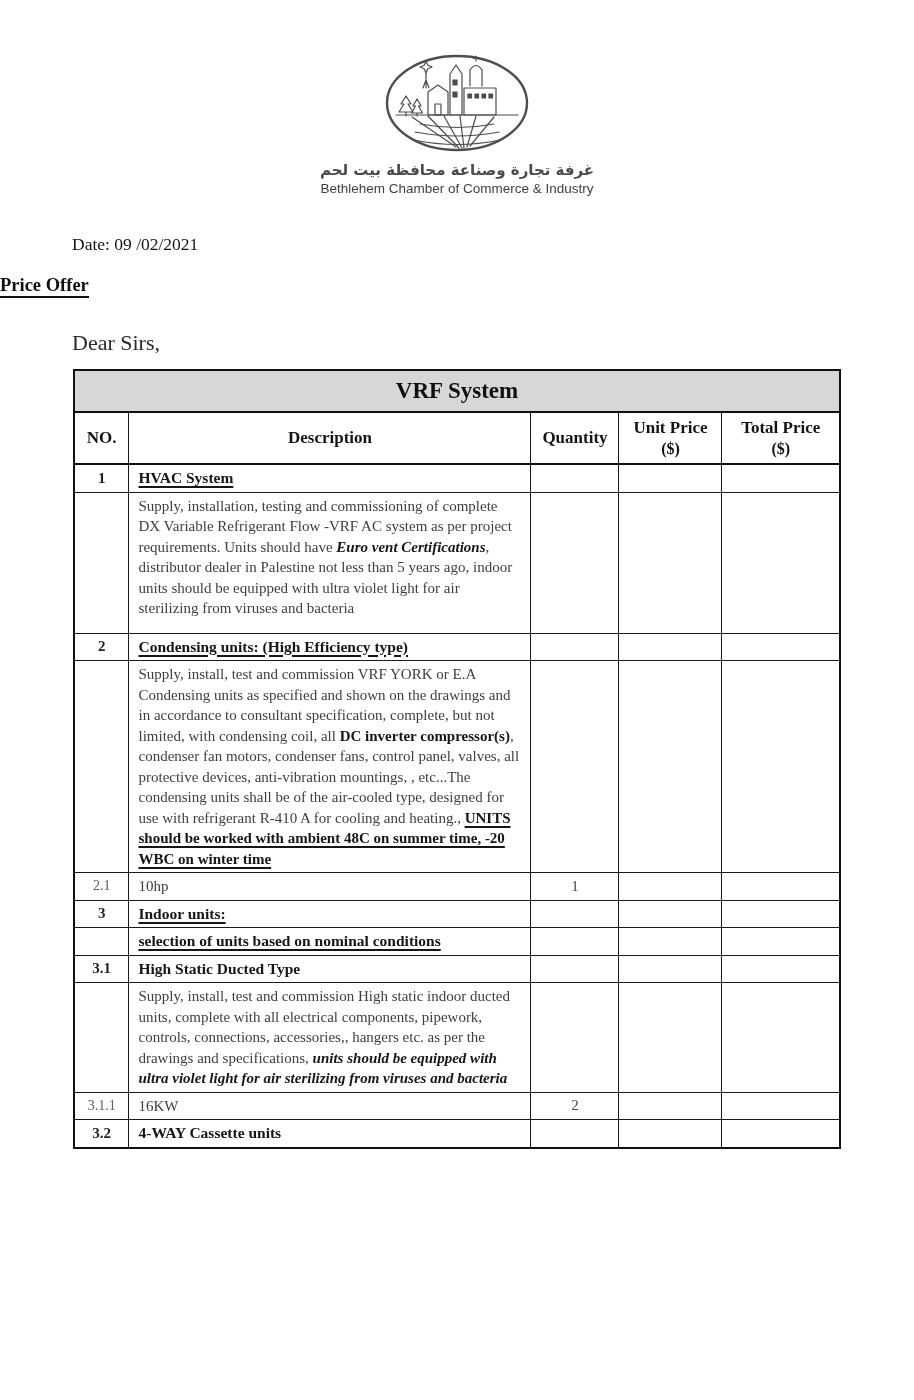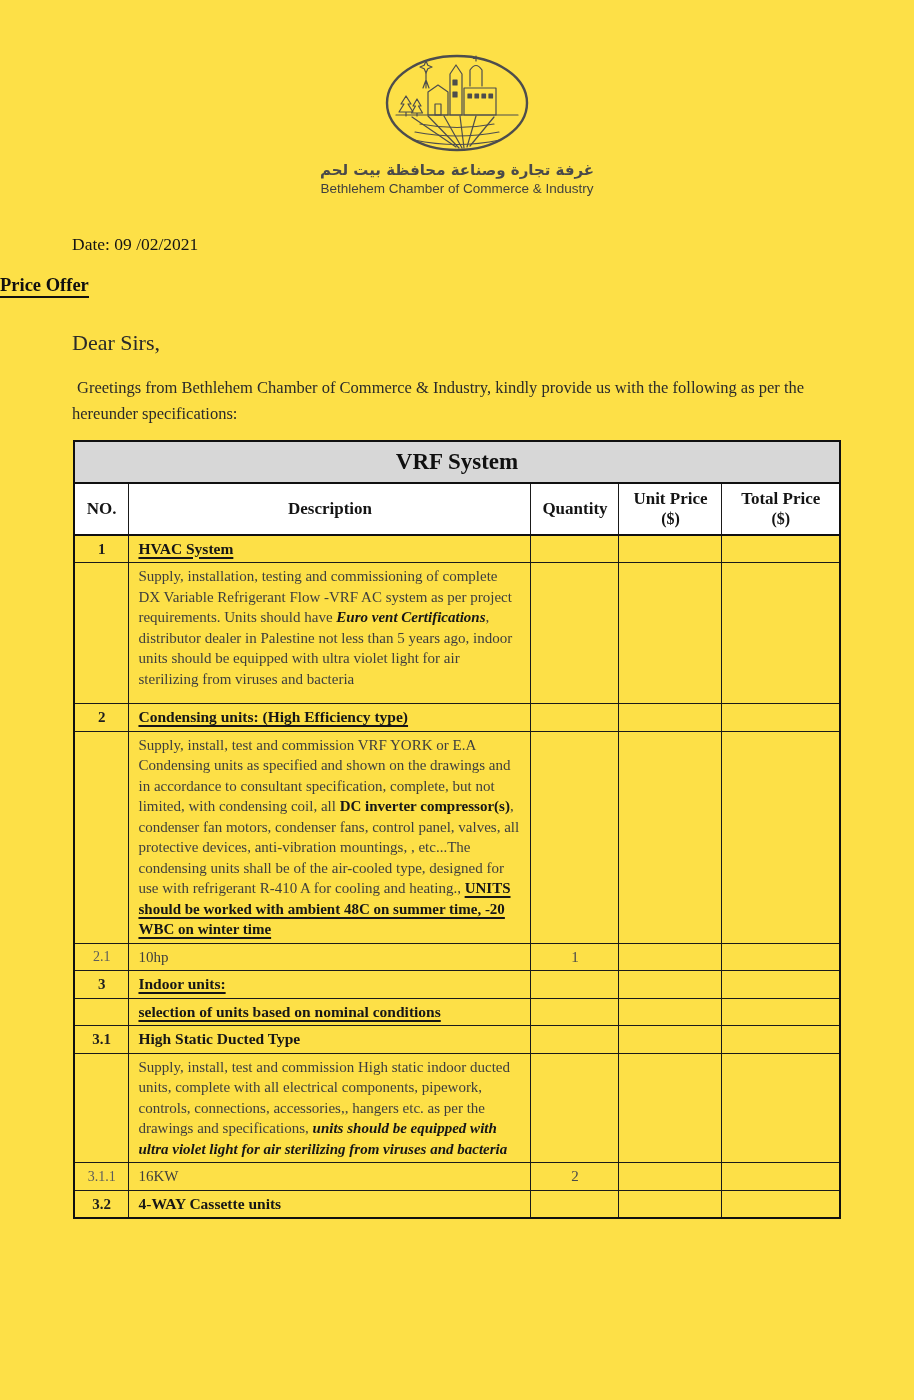--- a/index.html
+++ b/index.html
@@ -1,18 +1,18 @@
 <!DOCTYPE html>
 <html><head>
 <meta charset="utf-8">
 <style>
   * { margin: 0; padding: 0; box-sizing: border-box; }
   html, body { background: #888; }
   .page {
-    width: 914px; height: 1400px; margin: 0 auto; background: #fde047;
+    width: 914px; height: 1400px; margin: 0 auto; background: #ffffff;
     font-family: "Liberation Serif", serif; color: #1c1c1c;
     position: relative; overflow: hidden;
   }
   
   .logo-block { padding-top: 52px; text-align: center; }
   .logo-emblem { display: block; margin: 0 auto; }
   .logo-arabic {
     margin-top: 5px; font-family: "DejaVu Sans", sans-serif;
     font-size: 15px; font-weight: bold; color: #4a4a4a; letter-spacing: .5px;
   }
@@ -105,21 +105,20 @@
   </div>
 
   <div class="date-line">Date: 09 /02/2021</div>
 
   <div class="doc-title">
     <span>Price Offer</span>
   </div>
 
   <div class="salutation">Dear Sirs,</div>
 
-  <div class="intro">Greetings from Bethlehem Chamber of Commerce &amp; Industry, kindly provide us with the following as per the hereunder specifications:</div>
 
   <table class="offer">
     <colgroup>
       <col style="width:55px">
         <col style="width:402px">
         <col style="width:88px">
       <col style="width:103px">
         <col style="width:118px">
     </colgroup>
     <thead>

